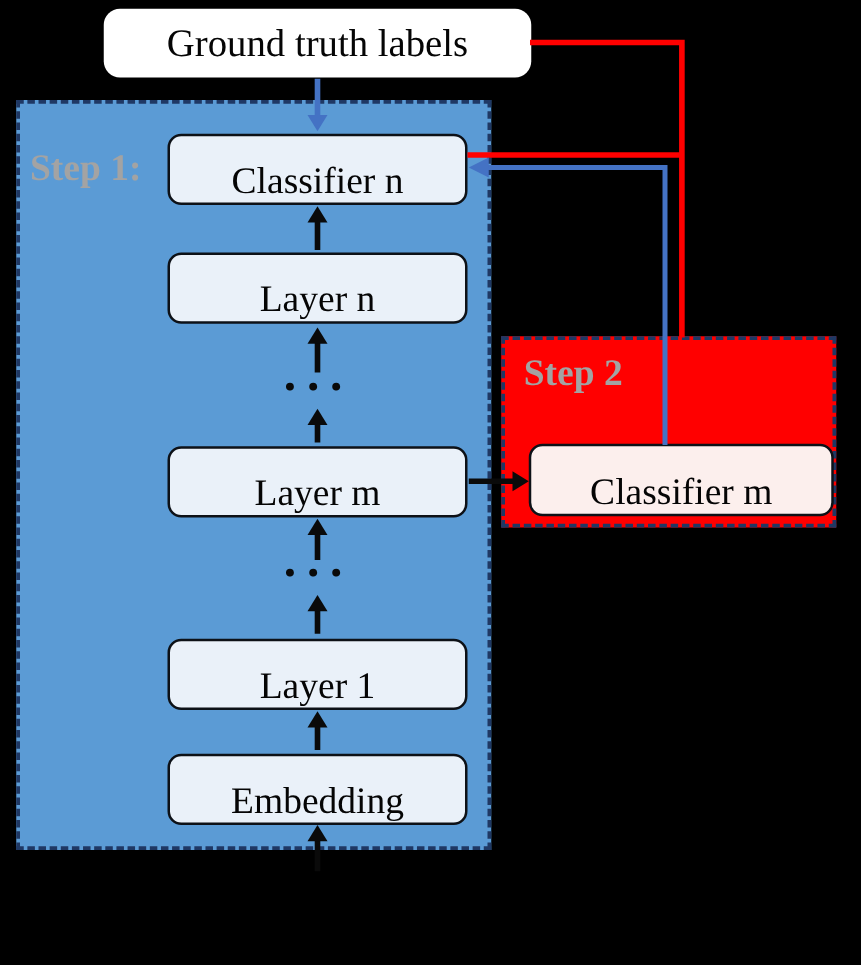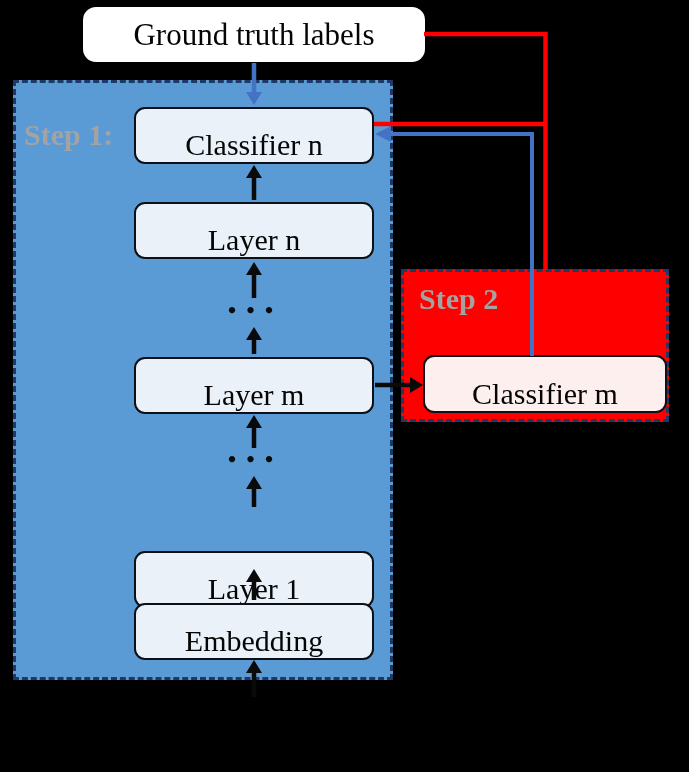--- a/index.html
+++ b/index.html
@@ -24,21 +24,21 @@
   .step2-label{left:419px;top:281px;font-family:Liberation Serif, serif;}
   .node{
     position:absolute;left:134px;width:240px;height:57px;box-sizing:border-box;
     background:#EAF1F9;border:2.5px solid #0d1117;border-radius:11px;
     display:flex;align-items:flex-end;justify-content:center;
     font-size:30px;color:#050505;
   }
   .n-classifier-n{top:107px;}
   .n-layer-n{top:202px;}
   .n-layer-m{top:357px;}
-  .n-layer-1{top:511px;margin-top:40px;}
+  .n-layer-1{top:511px;}
   .n-embedding{top:603px;}
   .n-classifier-m{
     left:423px;top:355px;width:244px;height:58px;background:#FCEFED;
   }
   .dots{
     position:absolute;left:214px;width:80px;text-align:center;
     font-family:"DejaVu Sans",sans-serif;font-weight:bold;font-size:18px;
     letter-spacing:7px;color:#0a0a0a;line-height:18px;
   }
   .dots-1{top:302px;}

